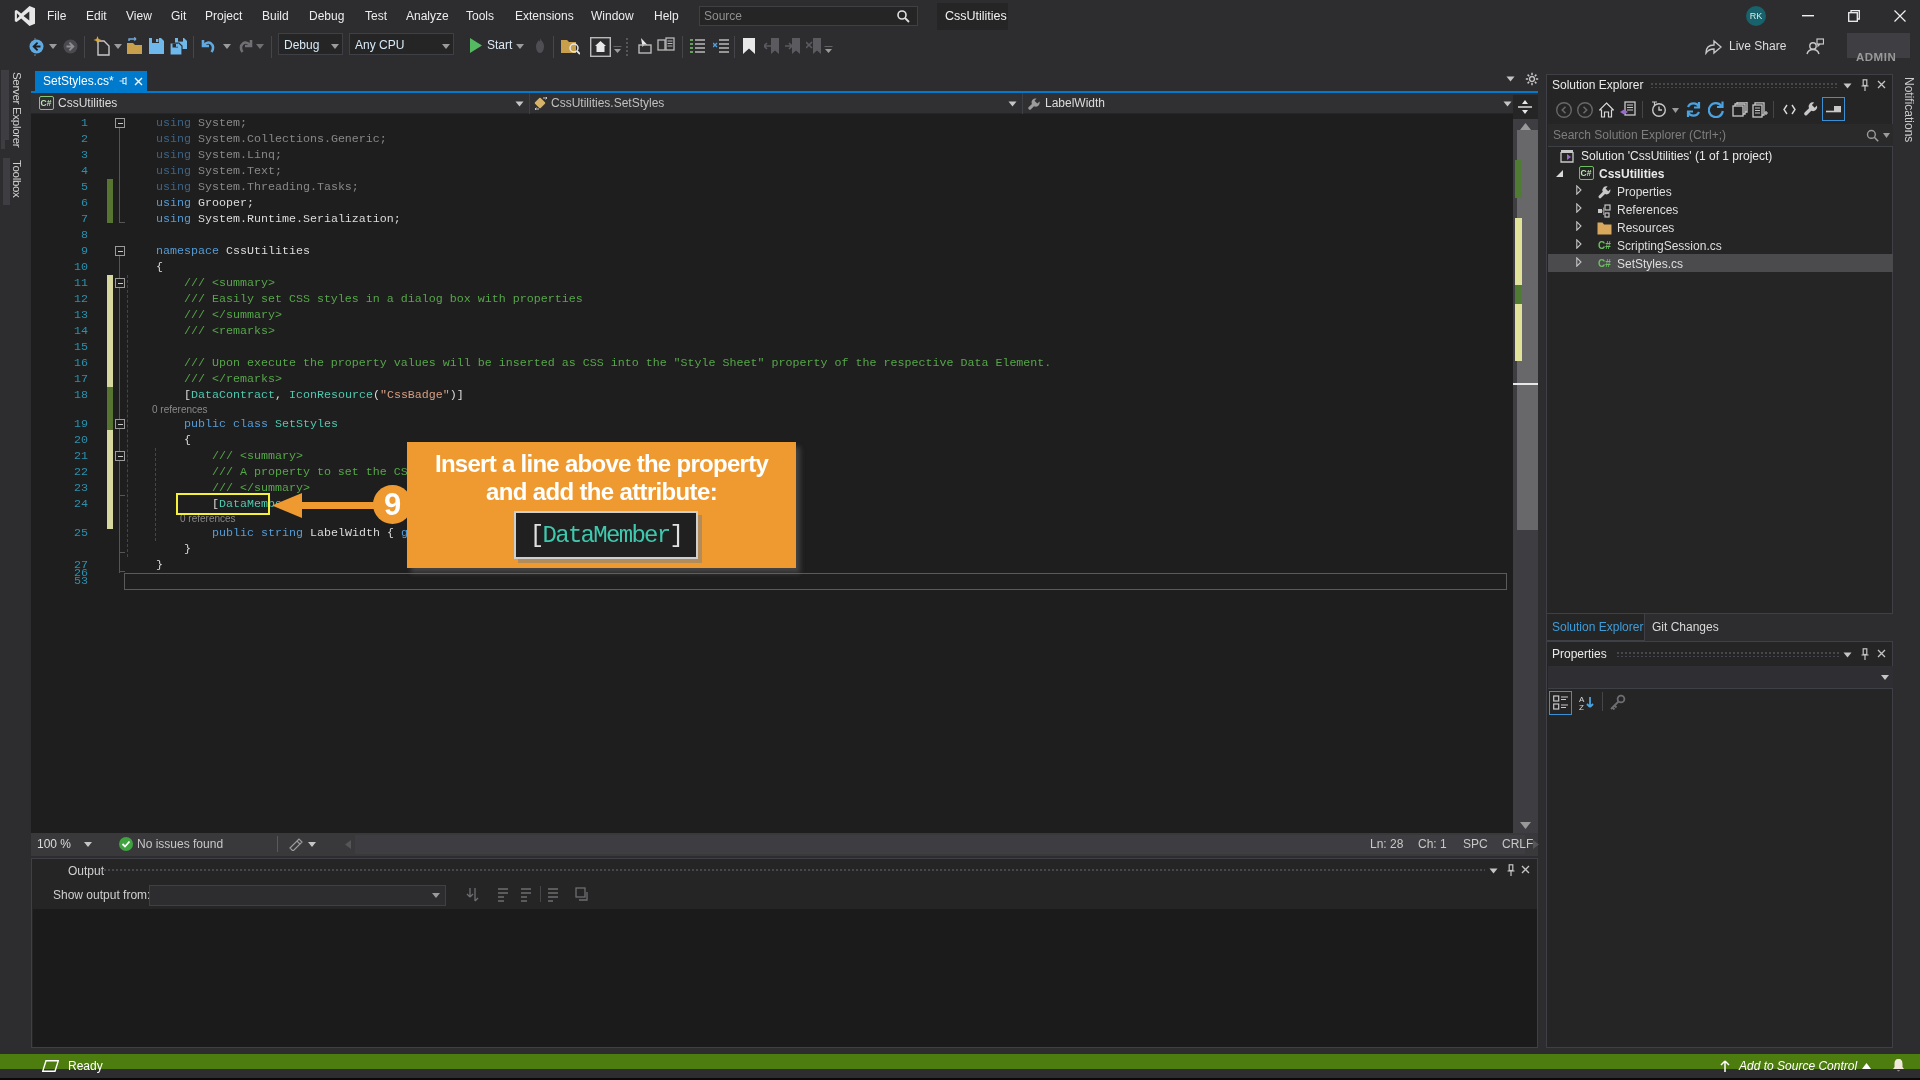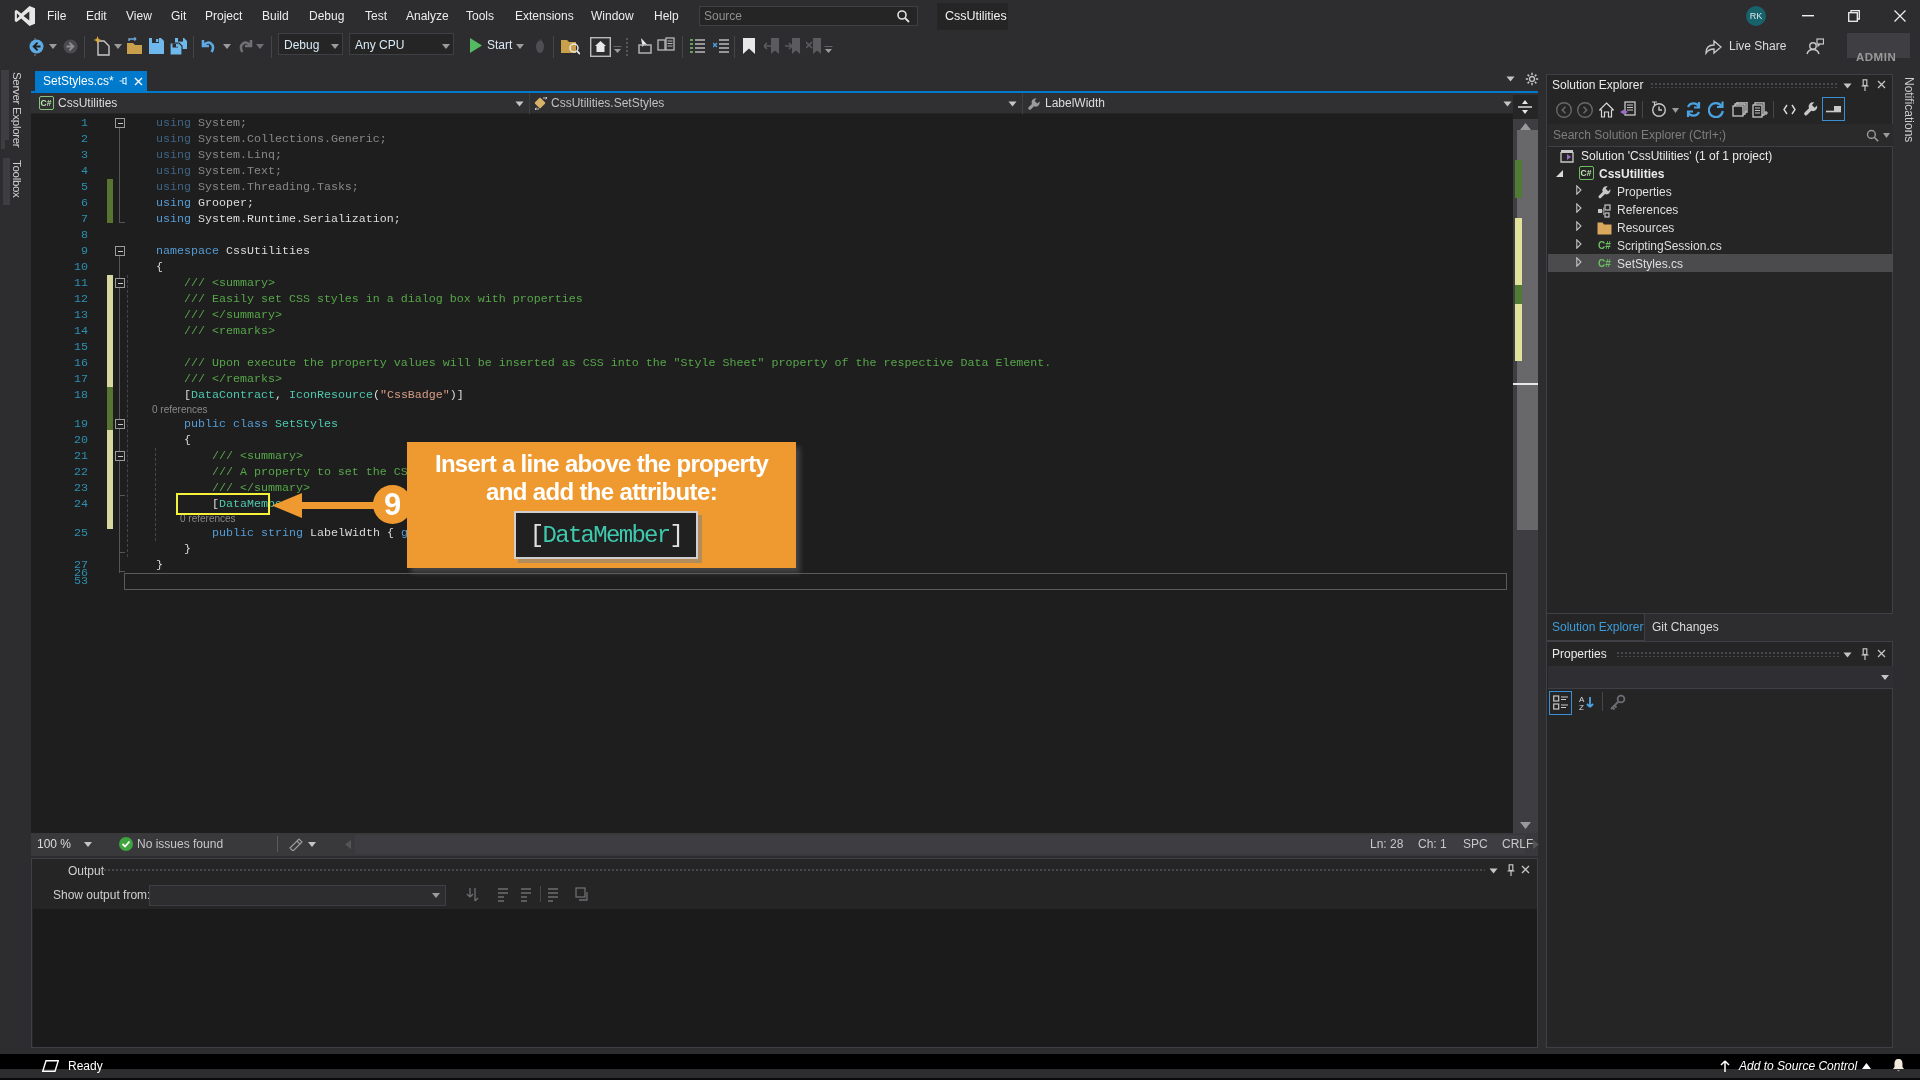--- a/index.html
+++ b/index.html
@@ -646,21 +646,21 @@
     <div class="abs" style="left:55px;top:50px;width:1px;height:19px;background:#46464A;"></div>
     <svg class="abs" style="left:62px;top:52px;" width="17" height="17" viewBox="0 0 17 17">
       <circle cx="12" cy="5" r="3.4" fill="none" stroke="#6E6E72" stroke-width="1.8"></circle>
       <path d="M9.5 7.5 L2 15 M3.5 13.5 L5.5 15.5 M5.5 11.5 L7.5 13.5" stroke="#6E6E72" stroke-width="1.8" fill="none"></path>
     </svg>
   </div>
 </div>
 
 <div class="abs" style="left:1902px;top:77px;font-size:12px;color:#CCCCCC;writing-mode:vertical-rl;">Notifications</div>
 
-<div class="abs" id="statusbar" style="left:0;top:1054px;width:1920px;height:15px;background:#000000;">
+<div class="abs" id="statusbar" style="left:0;top:1054px;width:1920px;height:15px;background:#4d7c0f;">
   <svg class="abs" style="left:42px;top:6px;" width="17" height="12" viewBox="0 0 17 12">
     <path d="M4 0.7 L16.3 0.7 L13 11.3 L0.7 11.3 Z" fill="none" stroke="#FFFFFF" stroke-width="1.4"></path>
   </svg>
   <div class="abs" style="left:68px;top:5px;font-size:12px;color:#FFFFFF;">Ready</div>
   <svg class="abs" style="left:1720px;top:5px;" width="10" height="13" viewBox="0 0 10 13">
     <path d="M5 13 L5 2 M5 2 L1 6 M5 2 L9 6" stroke="#FFFFFF" stroke-width="1.5" fill="none"></path>
   </svg>
   <div class="abs" style="left:1739px;top:5px;font-size:12px;color:#FFFFFF;font-style:italic;">Add to Source Control</div>
   <svg class="abs" style="left:1862px;top:9px;" width="9" height="6" viewBox="0 0 9 6">
       <path d="M4.5 0 L9 6 L0 6 Z" fill="#FFFFFF"></path>

